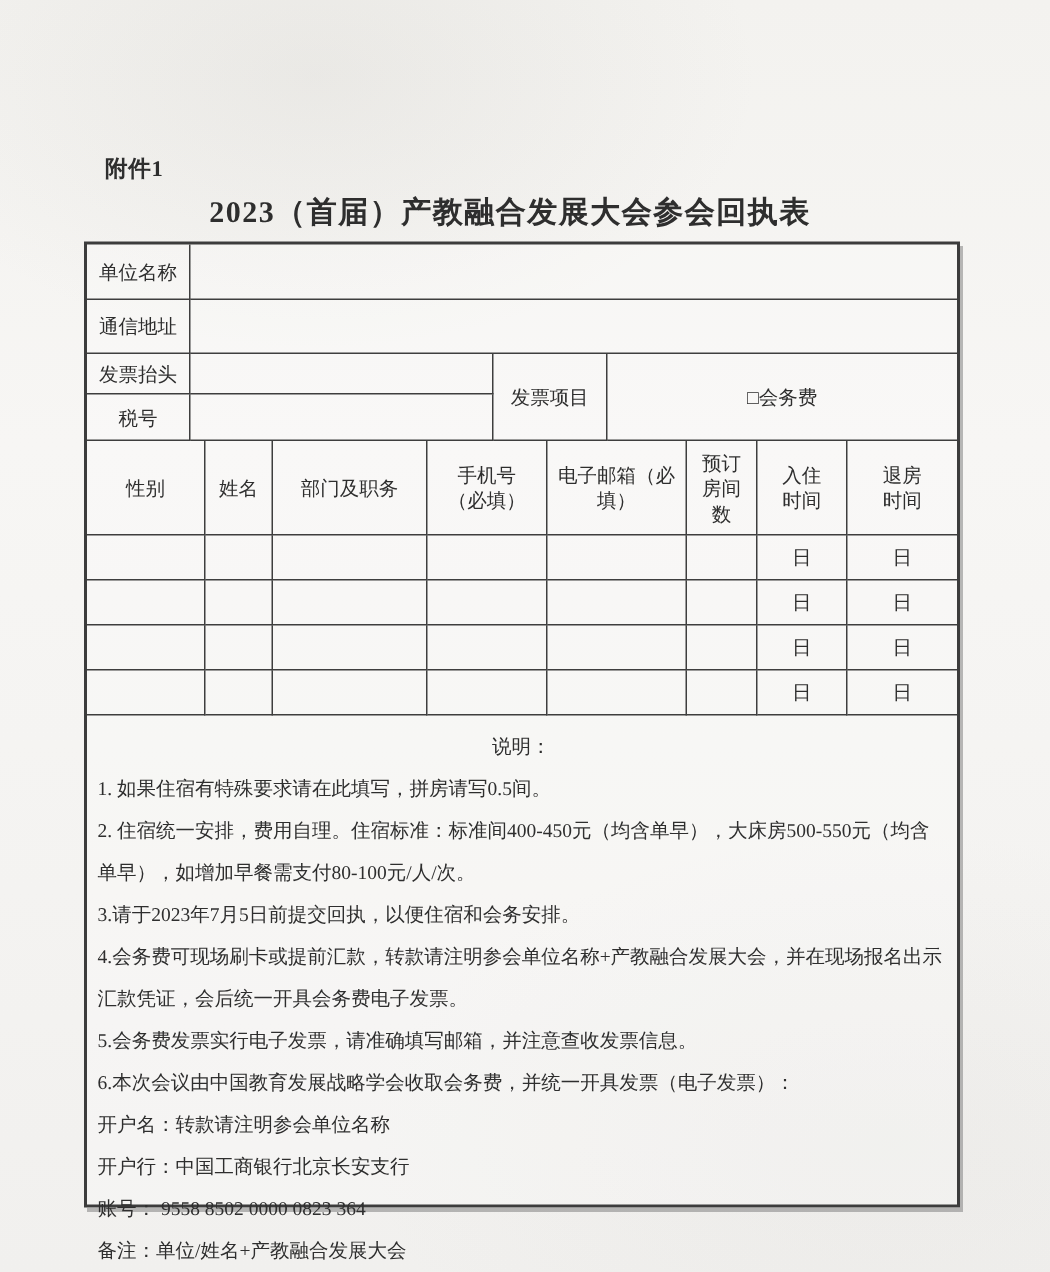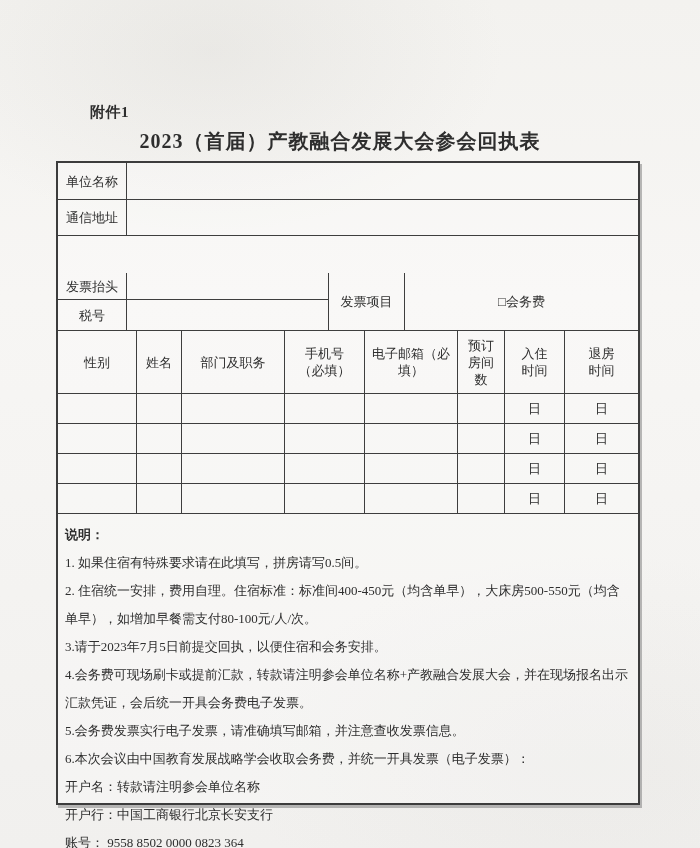--- a/index.html
+++ b/index.html
@@ -7,50 +7,50 @@
     width:700px;height:848px;position:relative;overflow:hidden;
     background:
       radial-gradient(ellipse 420px 260px at 30% 6%, rgba(190,188,182,0.18), rgba(0,0,0,0) 70%),
       radial-gradient(ellipse 500px 300px at 85% 90%, rgba(200,198,192,0.12), rgba(0,0,0,0) 70%),
       linear-gradient(180deg,#f3f2ef 0%, #f7f6f4 35%, #f4f3f1 70%, #f1f0ee 100%);
     font-family:"Liberation Serif","DejaVu Serif",serif;
     color:#2e2e2e;
   }
   .attachment{
     position:absolute;left:70px;top:103px;
-    font-size:15px;font-weight:700;letter-spacing:0.5px;margin-left:20px;
+    font-size:15px;font-weight:700;letter-spacing:0.5px;
   }
   .title{
     position:absolute;left:0;top:128px;width:680px;text-align:center;
     font-size:20px;font-weight:700;letter-spacing:1px;
   }
   .form-box{
     position:absolute;left:56px;top:161px;width:584px;height:644px;
     border:2px solid #3c3c3c;background:rgba(255,255,255,0.25);
     box-shadow:2px 3px 0 rgba(130,130,130,0.55);
     box-sizing:border-box;display:flex;flex-direction:column;
   }
   .cell{
     border-right:1px solid #3e3e3e;border-bottom:1px solid #3e3e3e;
     display:flex;align-items:center;justify-content:center;
     text-align:center;font-size:13px;line-height:17px;
     box-sizing:border-box;padding:1px 3px;
   }
   .cell.lc{border-right:none;}
   .pre{white-space:pre-line;}
   .secA{display:grid;grid-template-columns:69px 1fr;grid-template-rows:37px 36px;}
-  .secB{display:grid;grid-template-columns:69px 202px 76px 1fr;grid-template-rows:27px 31px;margin-top:37px;}
+  .secB{display:grid;grid-template-columns:69px 202px 76px 1fr;grid-template-rows:27px 31px;}
   .secC{display:grid;grid-template-columns:79px 45px 103px 80px 93px 47px 60px 1fr;grid-template-rows:63px;}
   .secD{display:grid;grid-template-columns:79px 45px 103px 80px 93px 47px 60px 1fr;grid-auto-rows:30px;}
   .notes{
     flex:1;padding:7px 8px 0 7px;font-size:13px;line-height:28px;
     text-align:left;
   }
   .notes div{margin:0;}
-  .notes .heading{font-weight:700;}
+  .notes .heading{font-weight:400;text-align:center;}
 </style>
 </head>
 <body>
 
 <div class="attachment">附件1</div>
 <div class="title">2023（首届）产教融合发展大会参会回执表</div>
 
 <div class="form-box">
 
   <div class="secA">

